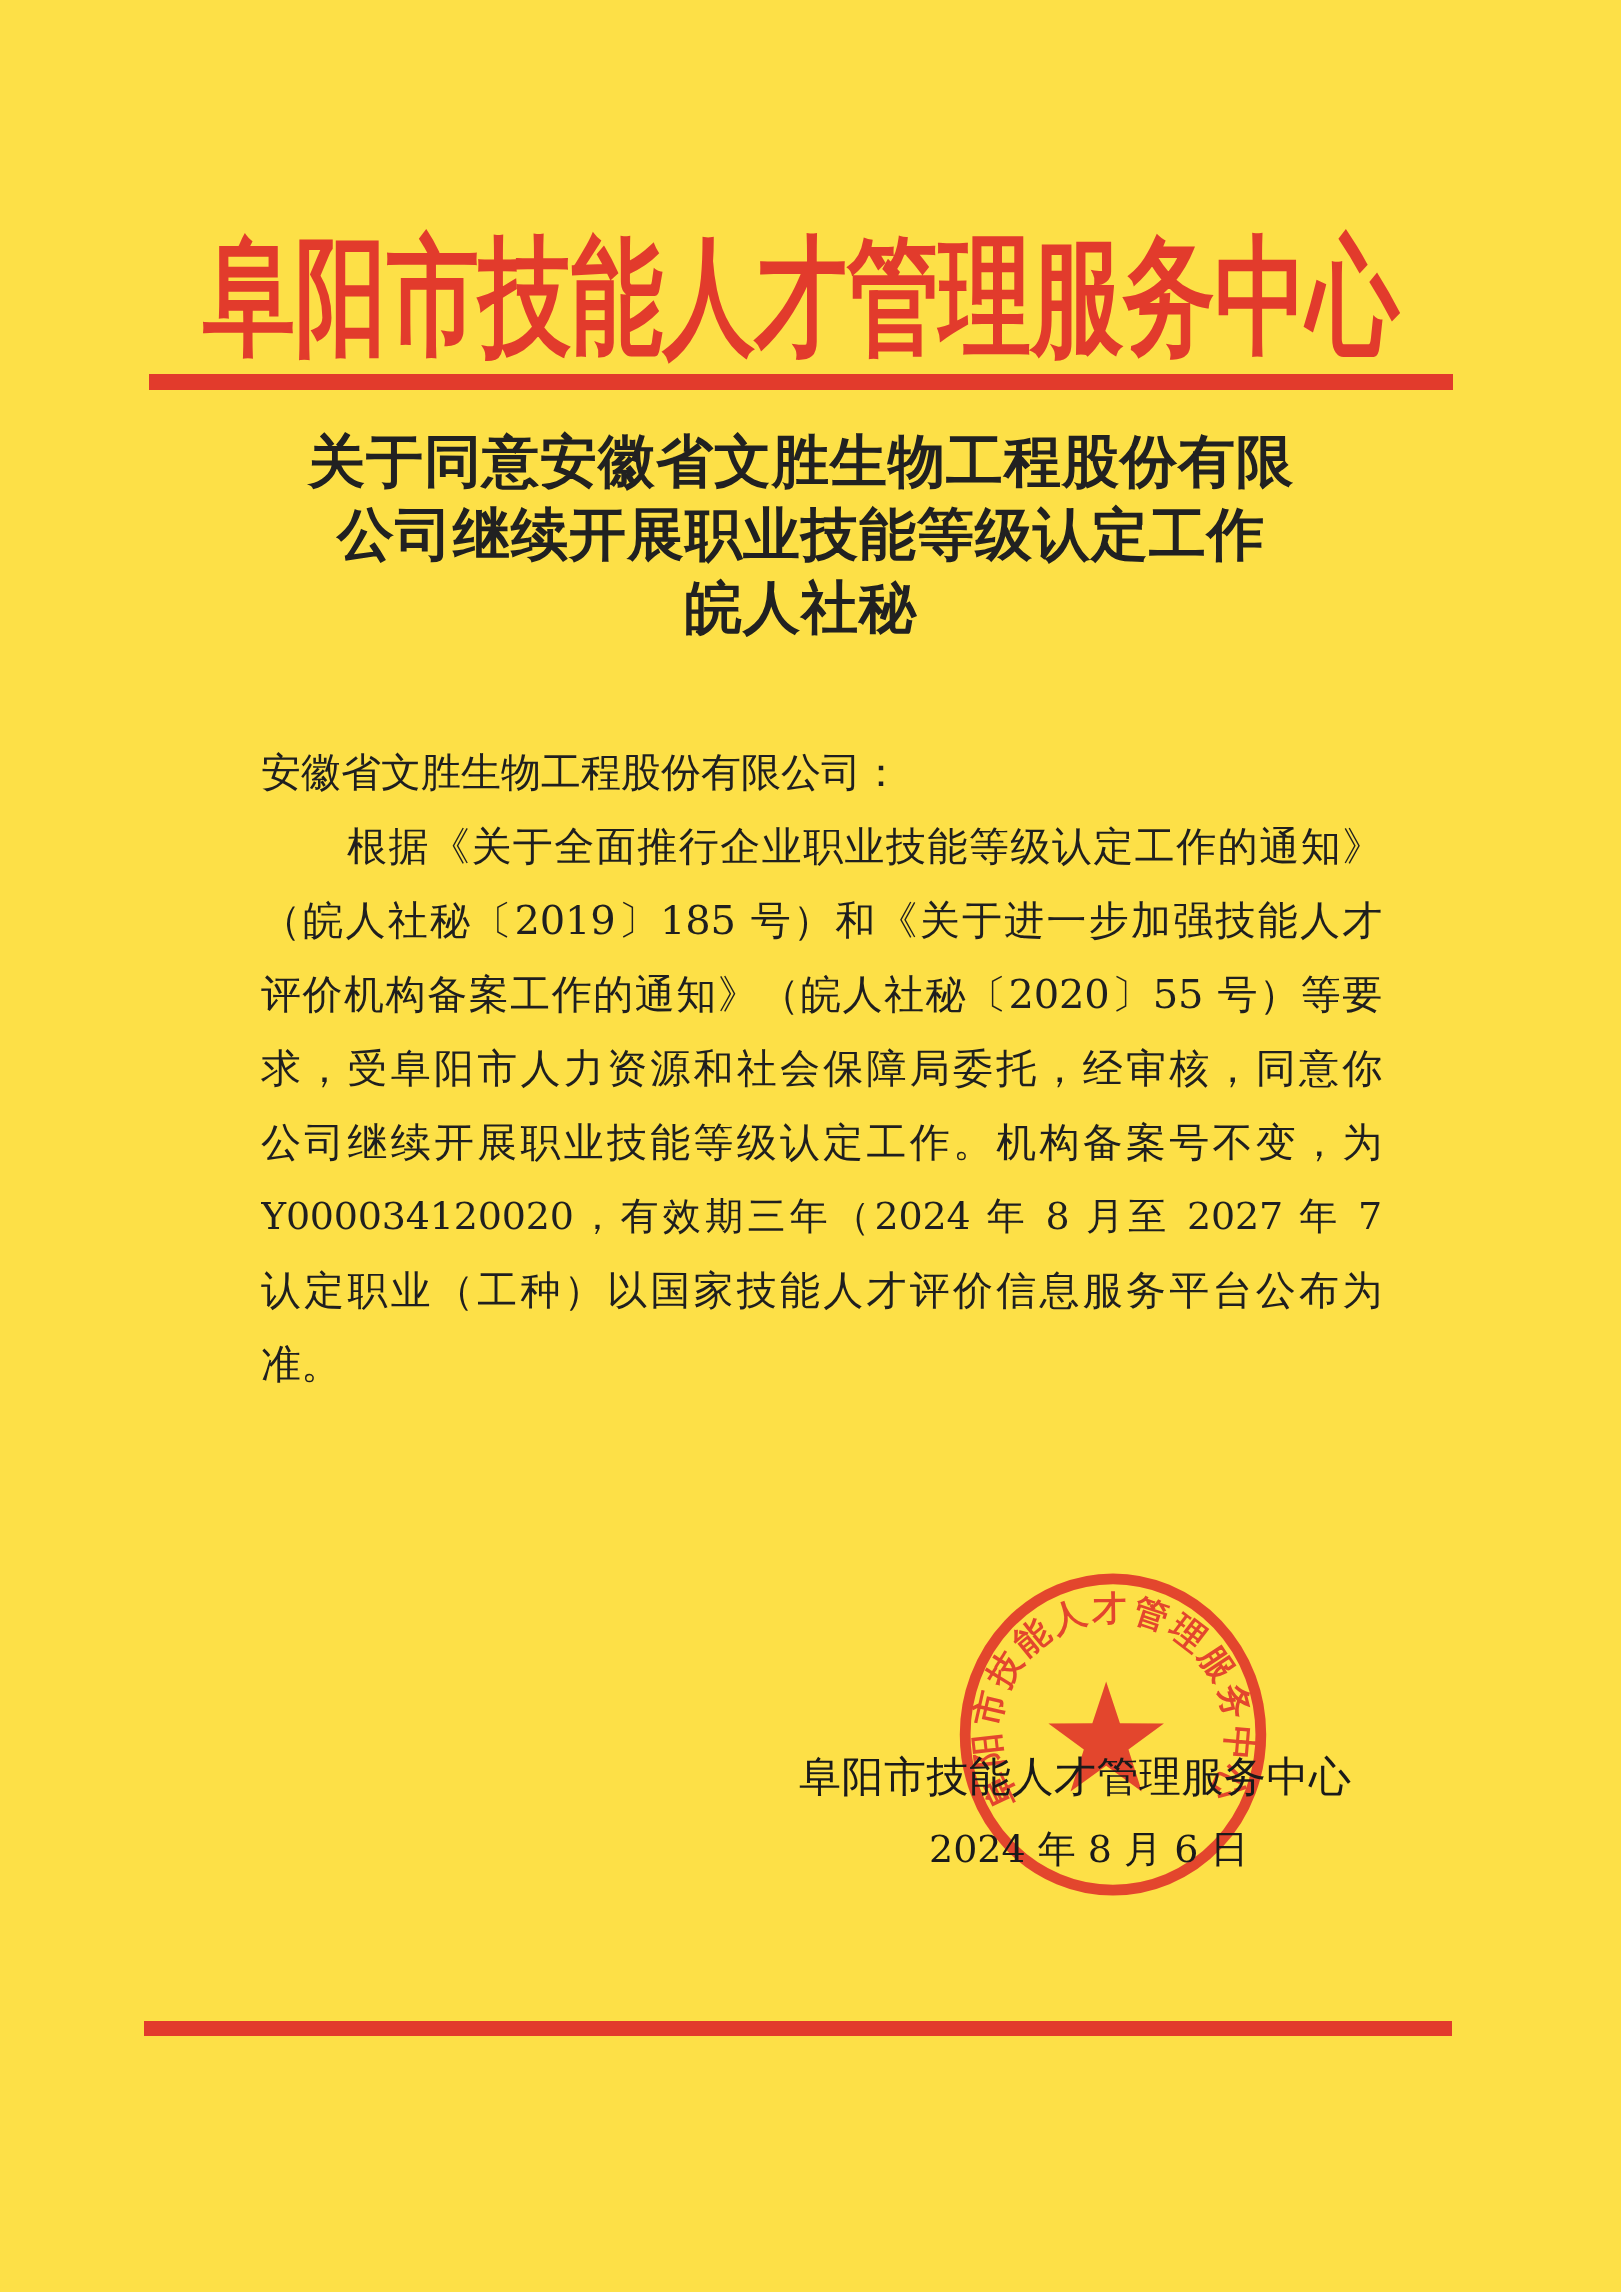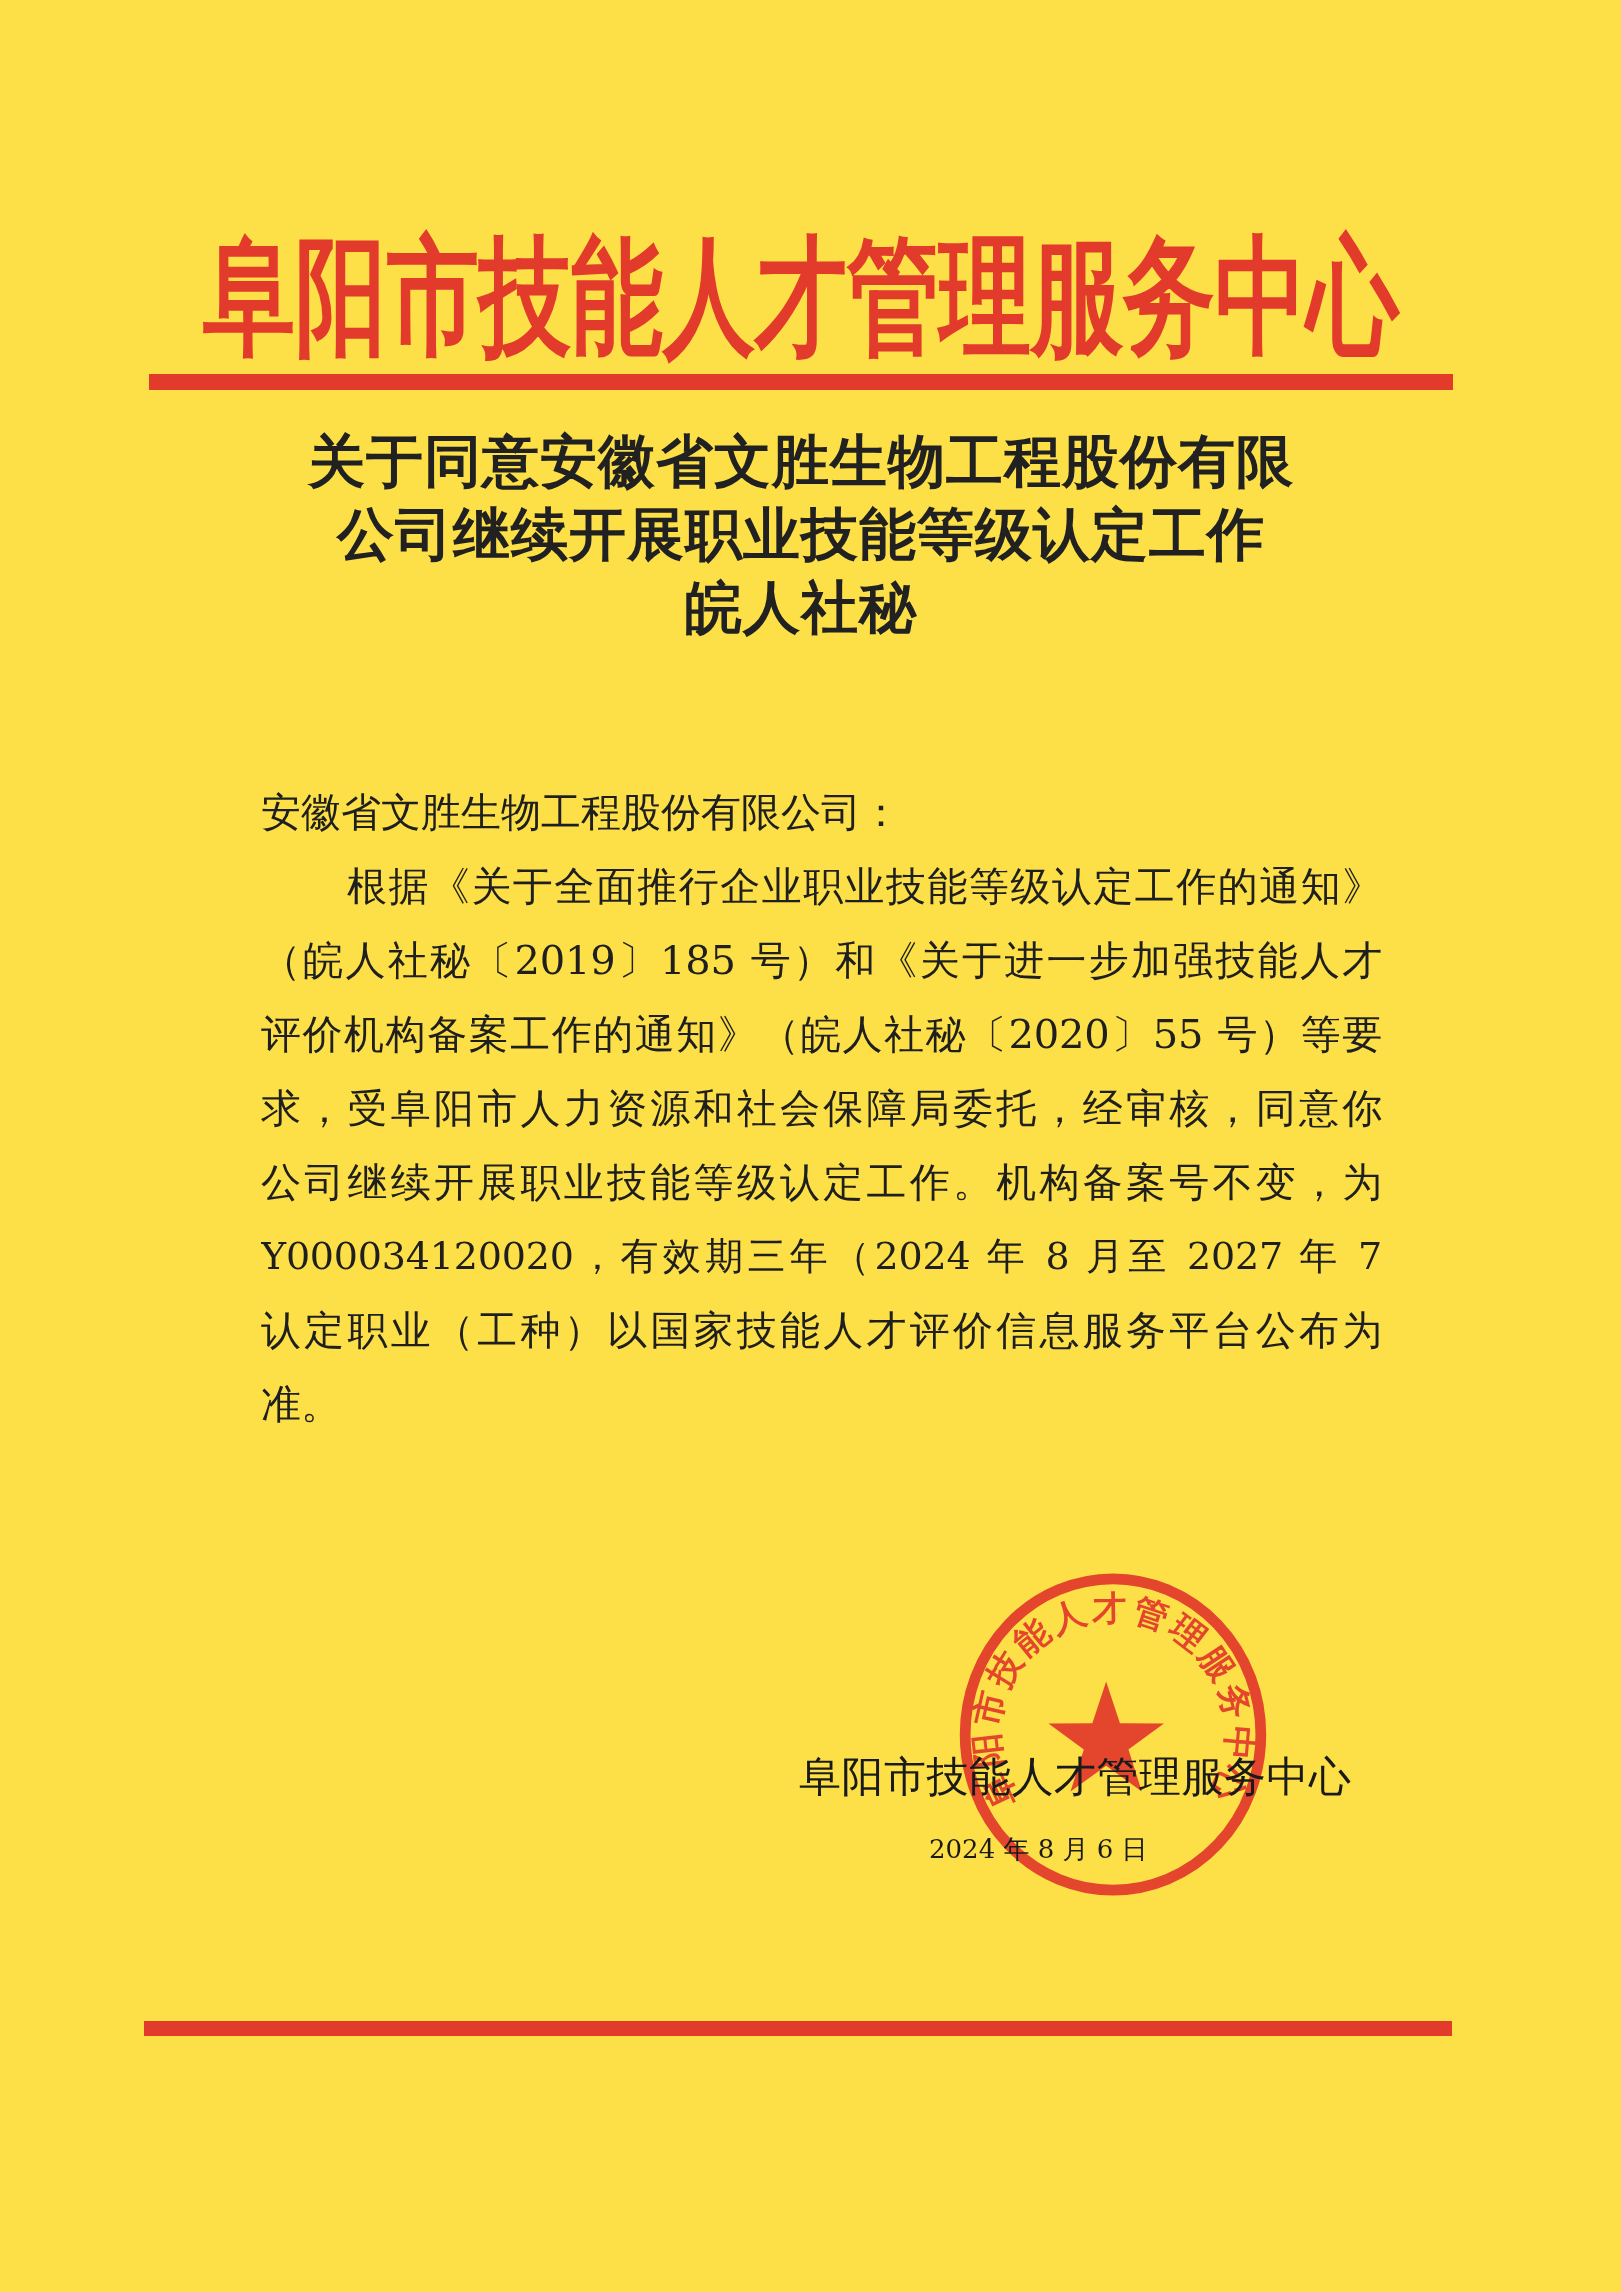--- a/index.html
+++ b/index.html
@@ -29,21 +29,21 @@
   .rule-bottom{top:2021px;left:144px;width:1308px;height:14.7px;}
   
   .doc-title{
     position:absolute;left:149px;top:424px;width:1304px;
     text-align:center;color:#212121;
     font-size:57px;line-height:73px;font-weight:700;
     letter-spacing:1px;
   }
   
   .body-block{
-    position:absolute;left:261px;top:775px;width:1121px;
+    position:absolute;left:261px;top:735px;width:1121px;
     color:var(--ink);
     font-size:40px;line-height:74px;
   }
   .body-line{height:74px;overflow:hidden;}
   .body-line.j{text-align:justify;text-align-last:justify;letter-spacing:-0.2px;}
   .body-line.ind{text-indent:86px;}
   .body-line.tight{font-size:38px;}
   
   .seal{
     position:absolute;left:954px;top:1570px;width:318px;height:327px;
@@ -56,21 +56,21 @@
     font-size:35px;font-weight:700;letter-spacing:4px;
   }
   
   .signature{
     position:absolute;left:799px;top:1751px;
     color:#1a1a1a;font-size:42px;line-height:51px;
     letter-spacing:0.5px;white-space:nowrap;
   }
   .date{
     position:absolute;left:929px;top:1825px;
-    color:#1a1a1a;font-size:26px;line-height:49px;
+    color:#1a1a1a;font-size:38px;line-height:49px;
     white-space:nowrap;
   }
 </style>
 </head>
 <body>
 
 <div class="page">
 
   <div class="letterhead">阜阳市技能人才管理服务中心</div>
 

